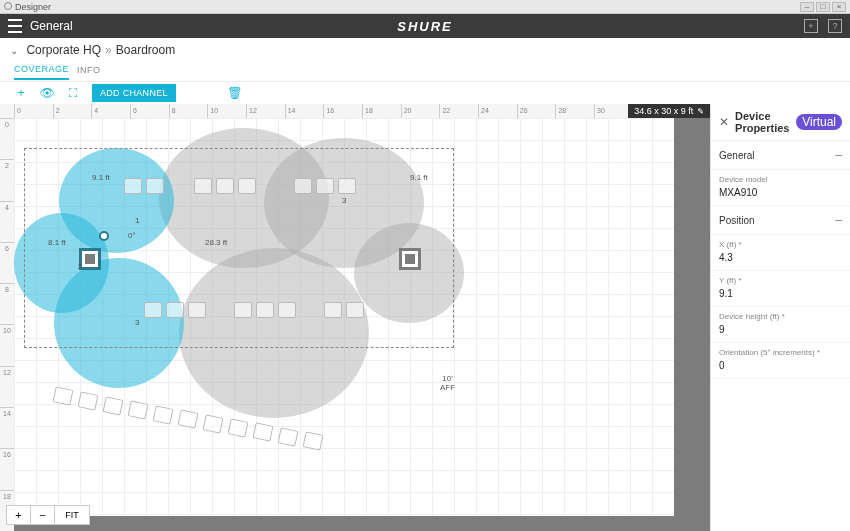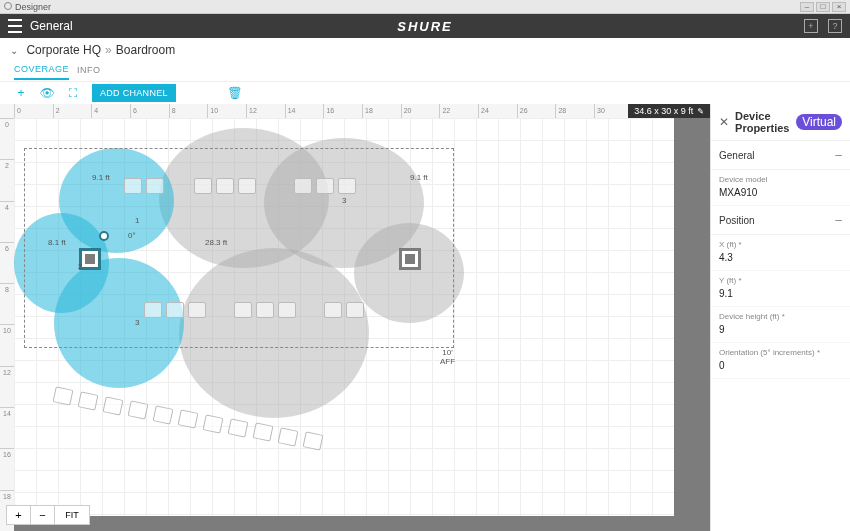--- a/index.html
+++ b/index.html
@@ -236,21 +236,21 @@
 
       <div class="clabel" style="top:120px;left:18px;">8.1 ft</div>
       <div class="clabel" style="top:55px;left:62px;">9.1 ft</div>
       <div class="clabel" style="top:55px;left:380px;">9.1 ft</div>
       <div class="clabel" style="top:120px;left:175px;">28.3 ft</div>
       <div class="clabel" style="top:113px;left:98px;">0°</div>
       <div class="clabel" style="top:98px;left:105px;">1</div>
       <div class="clabel" style="top:144px;left:48px;">2</div>
       <div class="clabel" style="top:200px;left:105px;">3</div>
       <div class="clabel" style="top:78px;left:312px;">3</div>
-      <div class="clabel" style="top:230px;left:410px;white-space:pre;text-align:center;">10'
+      <div class="clabel" style="top:256px;left:410px;white-space:pre;text-align:center;">10'
 AFF</div>
     </div>
 
     <div class="zoombar">
       <button>+</button>
       <button>−</button>
       <button>FIT</button>
     </div>
   </div>
 

